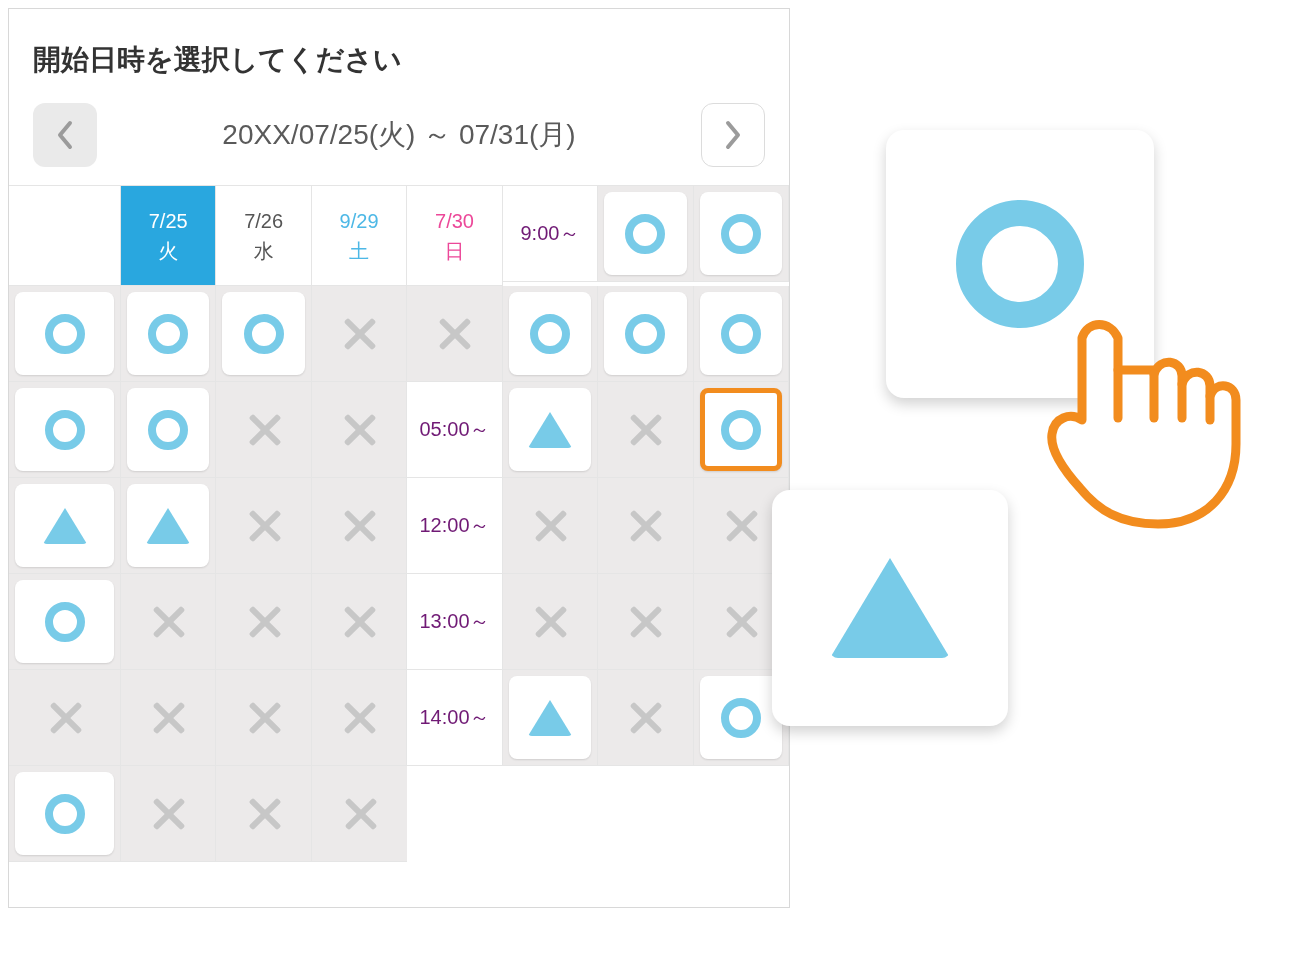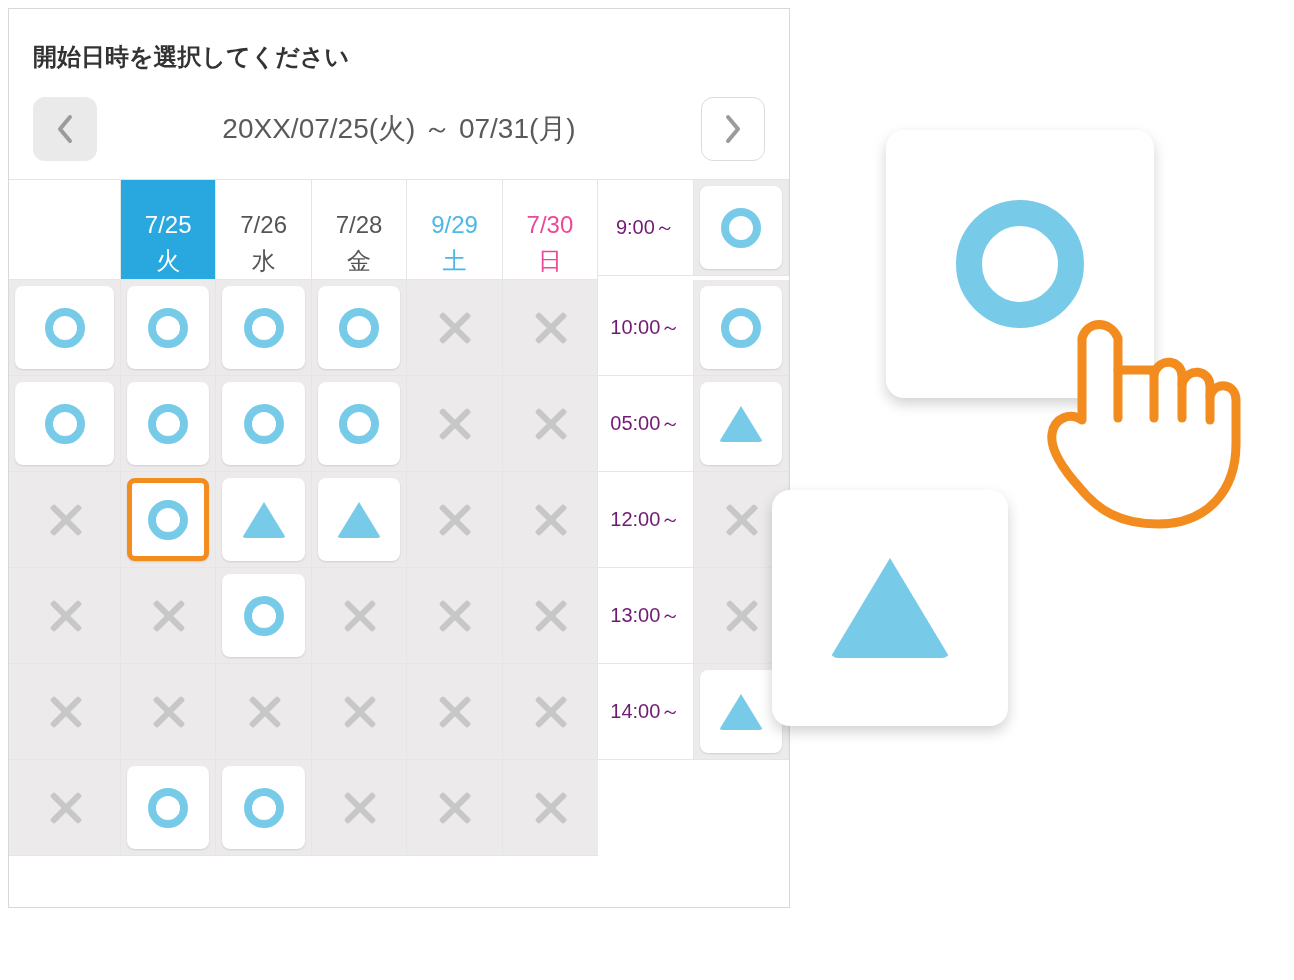--- a/index.html
+++ b/index.html
@@ -15,21 +15,21 @@
       left: 8px;
       top: 8px;
       width: 782px;
       height: 900px;
       border: 1px solid #d8d8d8;
       background: #fff;
       overflow: hidden;
     }
     .title {
       padding: 32px 24px 24px;
-      font-size: 24px;
+      font-size: 28px;
       font-weight: 600;
       color: #333;
     }
     .date-nav {
       display: flex;
       align-items: center;
       padding: 0 24px 18px;
       gap: 8px;
     }
     .nav-btn {
@@ -58,22 +58,22 @@
       grid-template-columns: 112px repeat(7, 1fr);
       border-top: 1px solid #e5e5e5;
     }
     .head-cell {
       border-right: 1px solid #e5e5e5;
       border-bottom: 1px solid #e5e5e5;
       height: 100px;
       display: flex;
       flex-direction: column;
       align-items: center;
-      justify-content: flex-end;
-      font-size: 24px;
+      justify-content: center;
+      font-size: 20px;
       color: #555;
       line-height: 1.5;
     }
     .head-cell:last-child { border-right: none; }
     .head-cell.selected { background: #29a7df; color: #fff; }
     .head-cell.sat { color: #4db8e6; }
     .head-cell.sun { color: #ec4899; }
     .time-cell {
       border-right: 1px solid #e5e5e5;
       border-bottom: 1px solid #e5e5e5;
@@ -195,24 +195,20 @@
   <div class="grid" id="grid">
       <div class="head-cell"></div>
       <div class="head-cell selected">
         <span>7/25</span>
         <span>火</span>
       </div>
       <div class="head-cell ">
         <span>7/26</span>
         <span>水</span>
       </div>
-      <div class="head-cell ">
-        <span>7/28</span>
-        <span>金</span>
-      </div>
       <div class="head-cell sat">
         <span>9/29</span>
         <span>土</span>
       </div>
       <div class="head-cell sun">
         <span>7/30</span>
         <span>日</span>
       </div>
       <div class="time-cell">9:00～</div>
       <div class="slot avail">
@@ -243,21 +239,20 @@
       <div class="slot none">
         <div class="slot-inner">
           <div class="x-icon"></div>
         </div>
       </div>
       <div class="slot none">
         <div class="slot-inner">
           <div class="x-icon"></div>
         </div>
       </div>
-      <div class="time-cell">10:00～</div>
       <div class="slot avail">
         <div class="slot-inner">
           <div class="circle-icon"></div>
         </div>
       </div>
       <div class="slot avail">
         <div class="slot-inner">
           <div class="circle-icon"></div>
         </div>
       </div>

